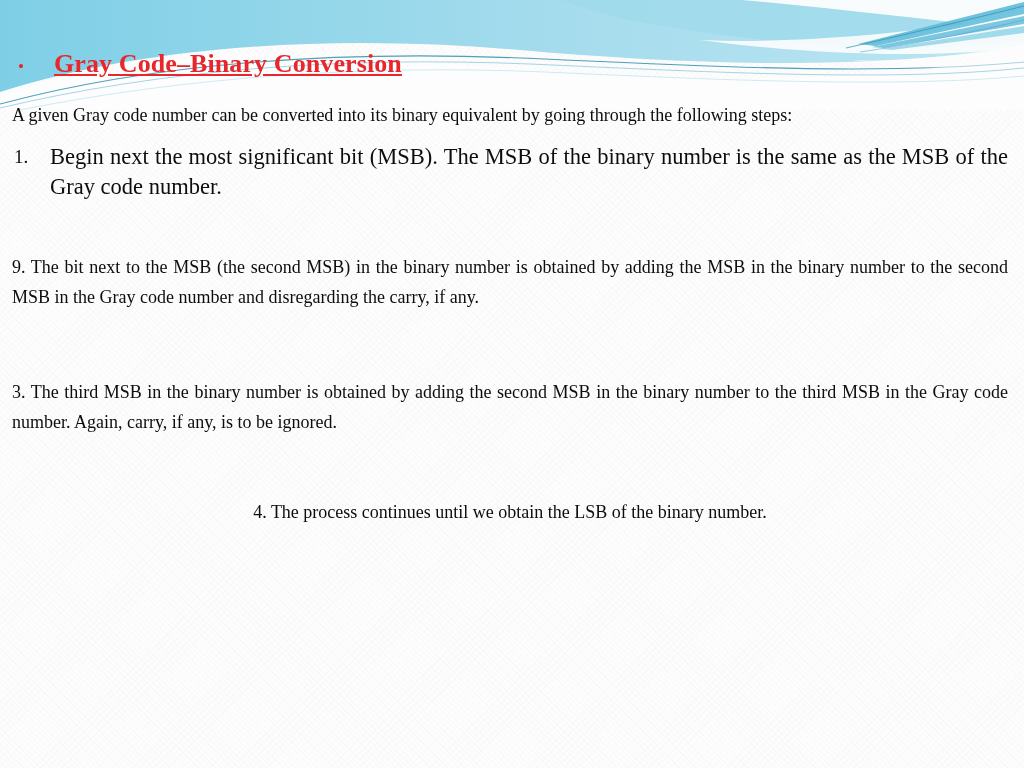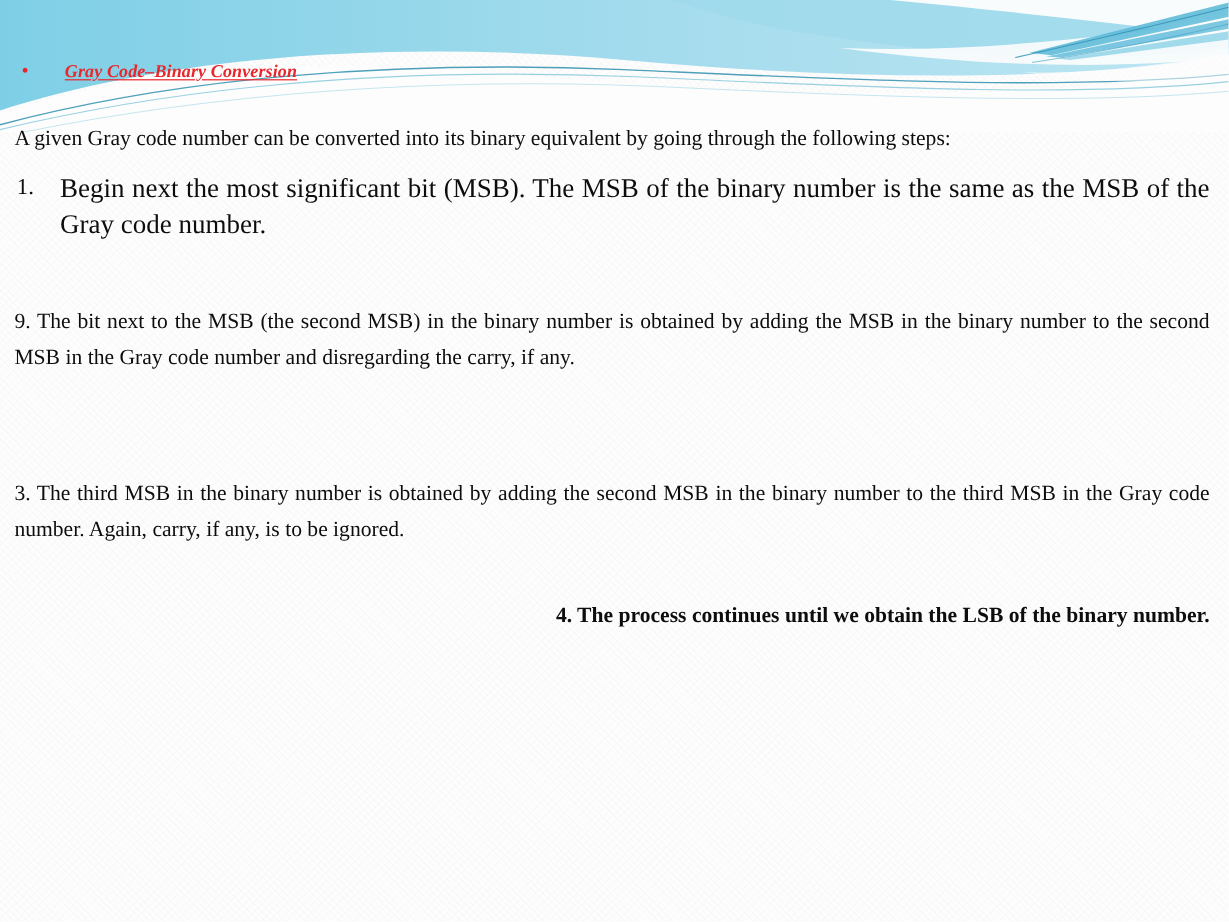--- a/index.html
+++ b/index.html
@@ -76,42 +76,40 @@
     font-size: 17px;
     line-height: 1;
     width: 36px;
     flex: 0 0 36px;
     text-align: left;
     padding-left: 4px;
   }
   .slide-title {
     color: #e8262b;
     font-weight: bold;
-    font-style: italic;
-    font-size: 15px;
+    font-size: 26px;
     line-height: 1.05;
     letter-spacing: 0.1px;
     text-decoration: underline;
     text-underline-offset: 2px;
     white-space: nowrap;
   }
 
   .body-block {
     position: absolute;
     left: 12px;
     width: 996px;
     color: #0d0d0d;
     font-size: 18px;
     line-height: 30px;
     text-align: justify;
     text-justify: inter-word;
   }
   .body-block.no-justify {
-    text-align: right;
-    font-weight: bold;
+    text-align: center;
   }
 
   #para-intro { top: 82px; }
 
   #list-step1 {
     position: absolute;
     top: 142px;
     left: 12px;
     width: 996px;
     display: flex;
@@ -127,21 +125,21 @@
     line-height: 30px;
     padding-left: 2px;
   }
   #list-step1 .item-text {
     flex: 1 1 auto;
     text-align: justify;
     text-justify: inter-word;
   }
 
   #para-step2 { top: 234px; }
-  #para-step3 { top: 367px; margin-top: 29px; }
+  #para-step3 { top: 348px; margin-top: 29px; }
   #para-step4 { top: 479px; }
 </style>
 </head>
 <body>
 
 <div id="slide">
 
   <div id="paper-texture"></div>
 
   <div id="banner">

